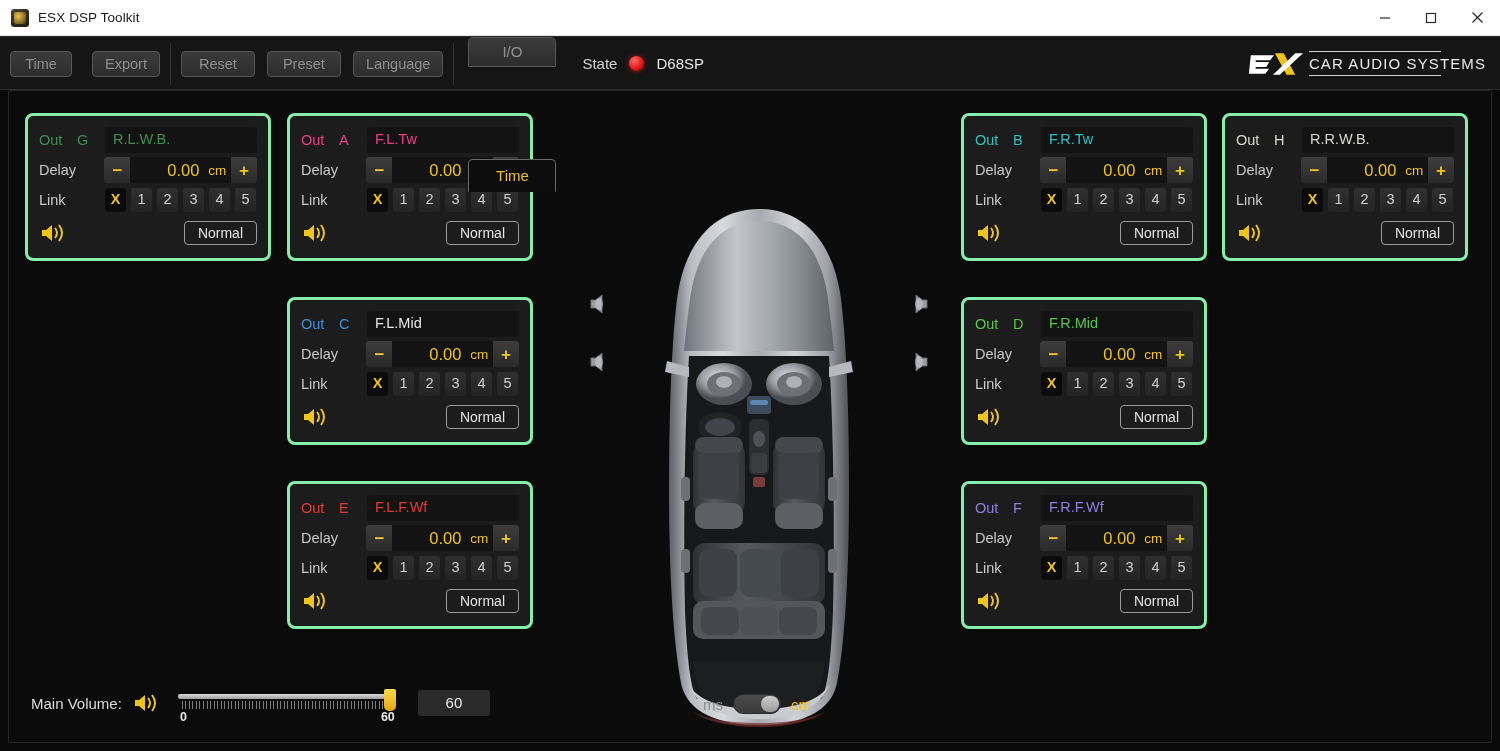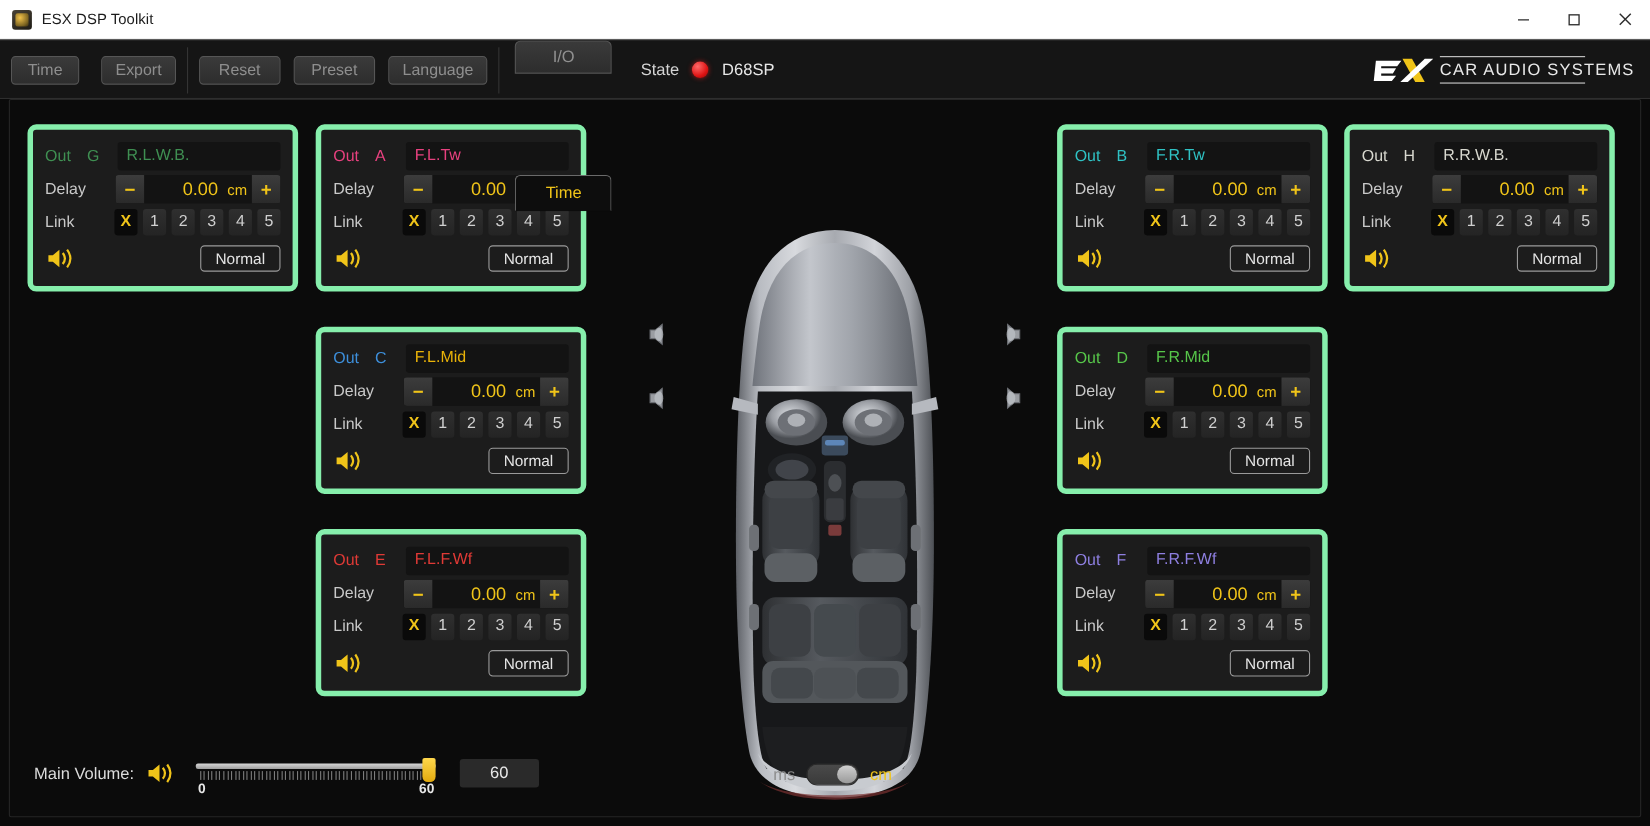--- a/index.html
+++ b/index.html
@@ -94,21 +94,21 @@
 
   
   .workspace {
     position: absolute; left: 8px; top: 90px; right: 8px; bottom: 8px;
     background: #0b0b0b; border: 1px solid #262626; border-radius: 2px;
   }
 
   
   .panel {
     position: absolute; width: 246px;
-    background: #1c1c1c; border: 5px solid #86efac; border-radius: 8px;
+    background: #1c1c1c; border: 3px solid #86efac; border-radius: 8px;
     padding: 9px 11px 9px 11px;
   }
 
   .row { display:flex; align-items:center; height: 30px; }
   .row.out { height: 30px; }
 
   .lbl { font-size: 14.5px; color: #c9c9c9; }
   .lbl.out { width: 38px; }
   .lbl.ch  { width: 28px; text-align:left; }
   .lbl.delay { width: 66px; color:#c9c9c9; }
@@ -446,21 +446,21 @@
           <path d="M20 4 q6 8 0 16" fill="none" stroke="#f0c419" stroke-width="2"></path>
         </svg>
         <div class="normalbtn">Normal</div>
       </div>
     </div>
 
     <div class="panel" style="left:278px; top:206px;">
       <div class="row out">
         <div class="lbl out" style="color:#3d8fdb">Out</div>
         <div class="lbl ch" style="color:#3d8fdb">C</div>
-        <div class="namefield" style="color:#eab308">F.L.Mid</div>
+        <div class="namefield" style="color:#e5e5e5">F.L.Mid</div>
       </div>
       <div class="row">
         <div class="lbl delay">Delay</div>
         <div class="delaybox">
           <div class="stepbtn">−</div>
           <div class="delayval">0.00</div>
           <div class="delayunit">cm</div>
           <div class="stepbtn">+</div>
         </div>
       </div>

